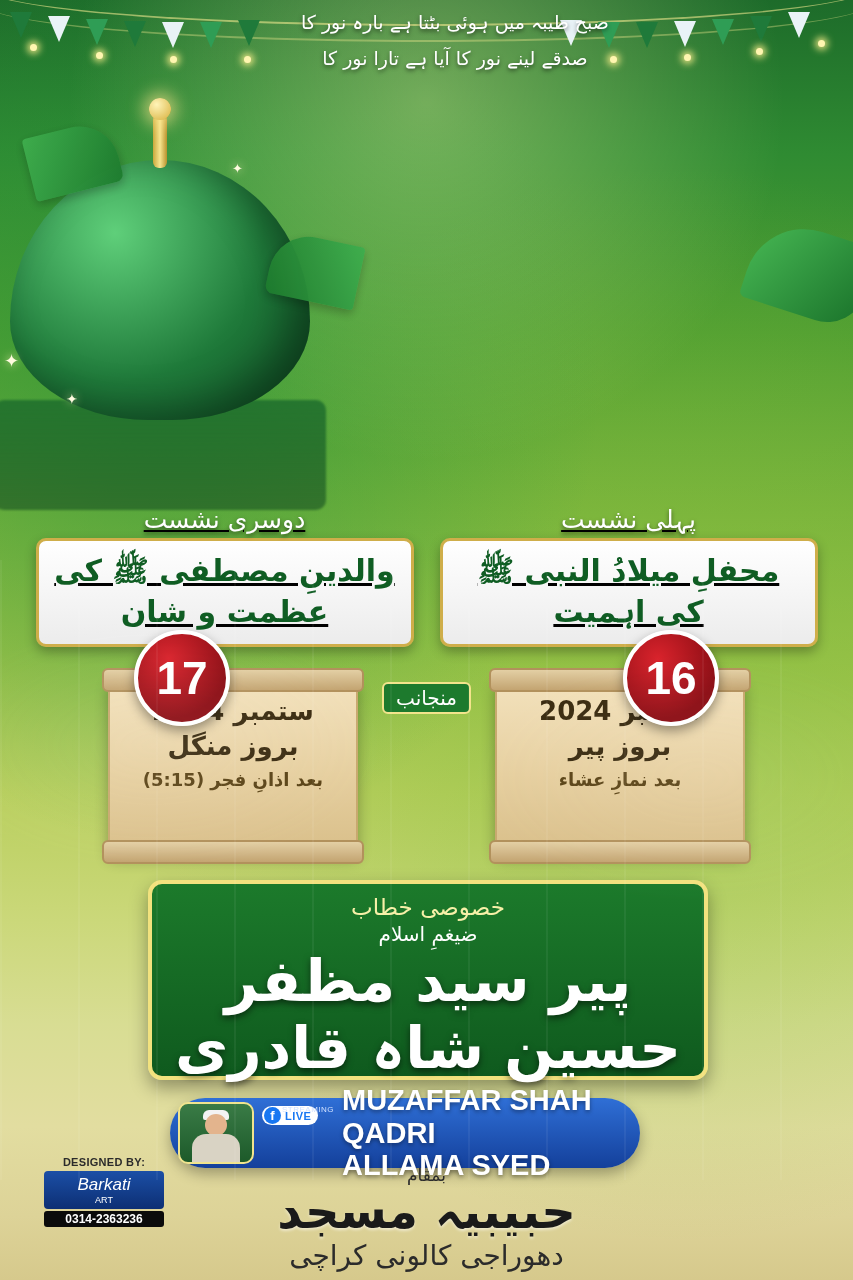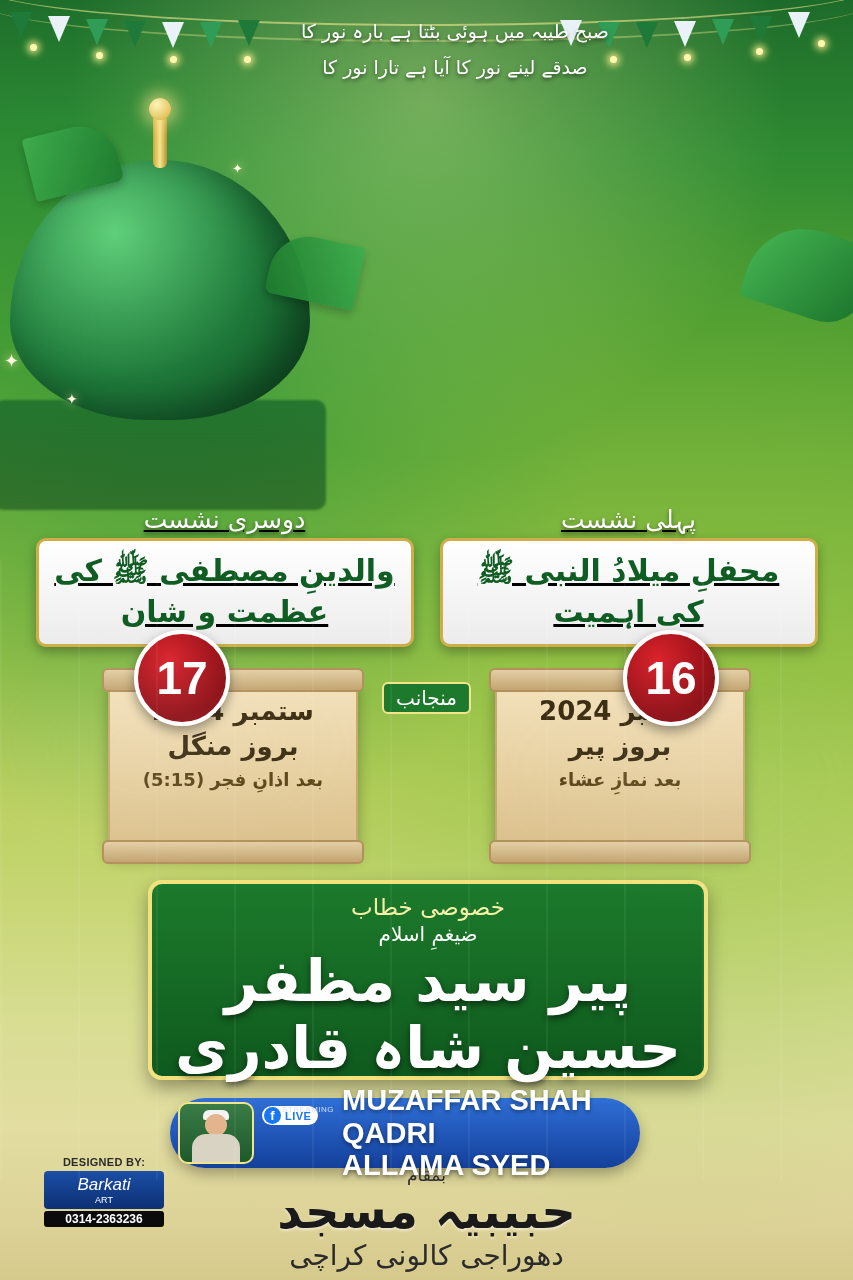--- a/index.html
+++ b/index.html
@@ -104,21 +104,21 @@
   .sparkle {
     position: absolute; color: #fffbe0; font-size: 18px; line-height: 1;
     text-shadow: 0 0 10px rgba(255,245,180,0.9);
   }
 
   
   .urdu { font-family: "DejaVu Sans", sans-serif; direction: rtl; unicode-bidi: bidi-override; }
 
   
   .couplet {
-    position: absolute; top: 13px; left: 255px; width: 400px;
+    position: absolute; top: 4px; left: 255px; width: 400px;
     text-align: center; color: #ffffff;
     font-size: 19px; line-height: 1.9;
     text-shadow: 0 2px 4px rgba(0,0,0,0.55);
   }
 
   
   .title-block {
     position: absolute; top: 112px; left: 0; width: 853px; text-align: center;
   }
   .title-main {

